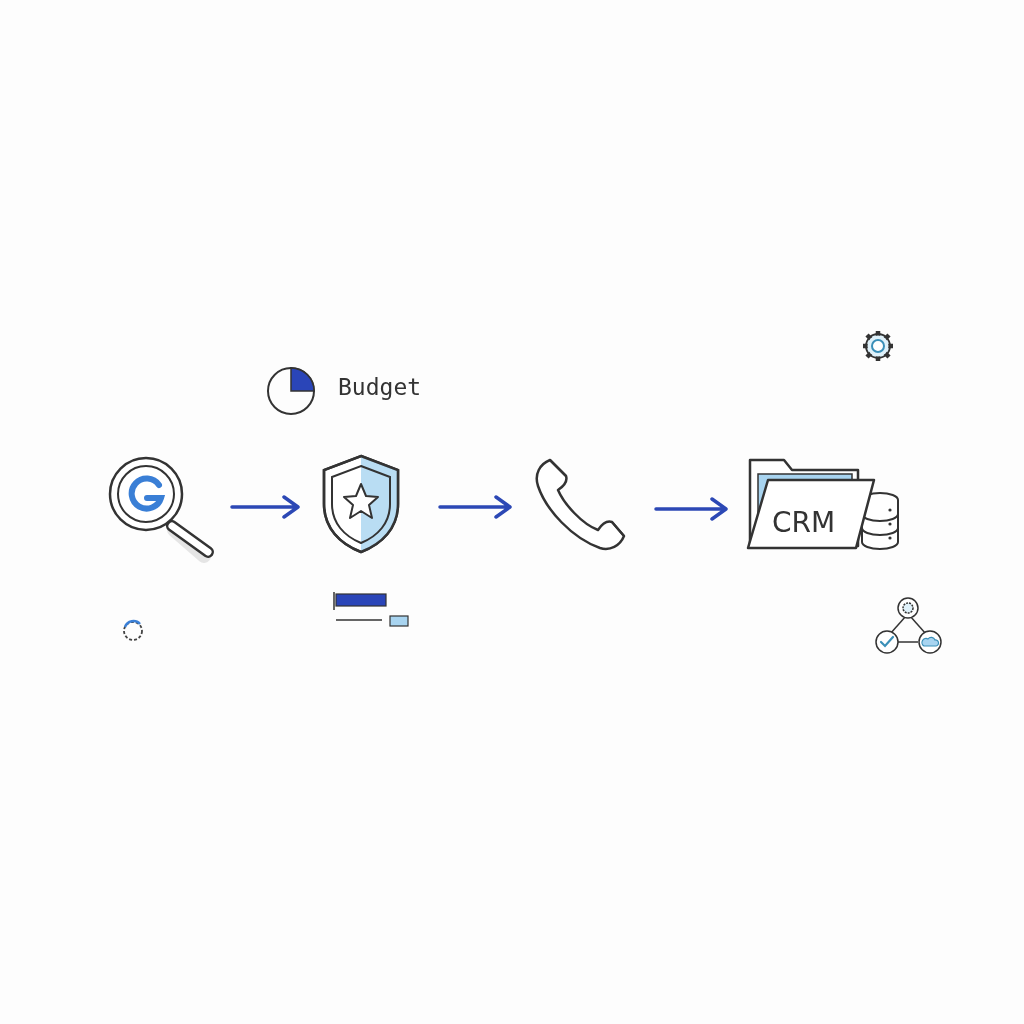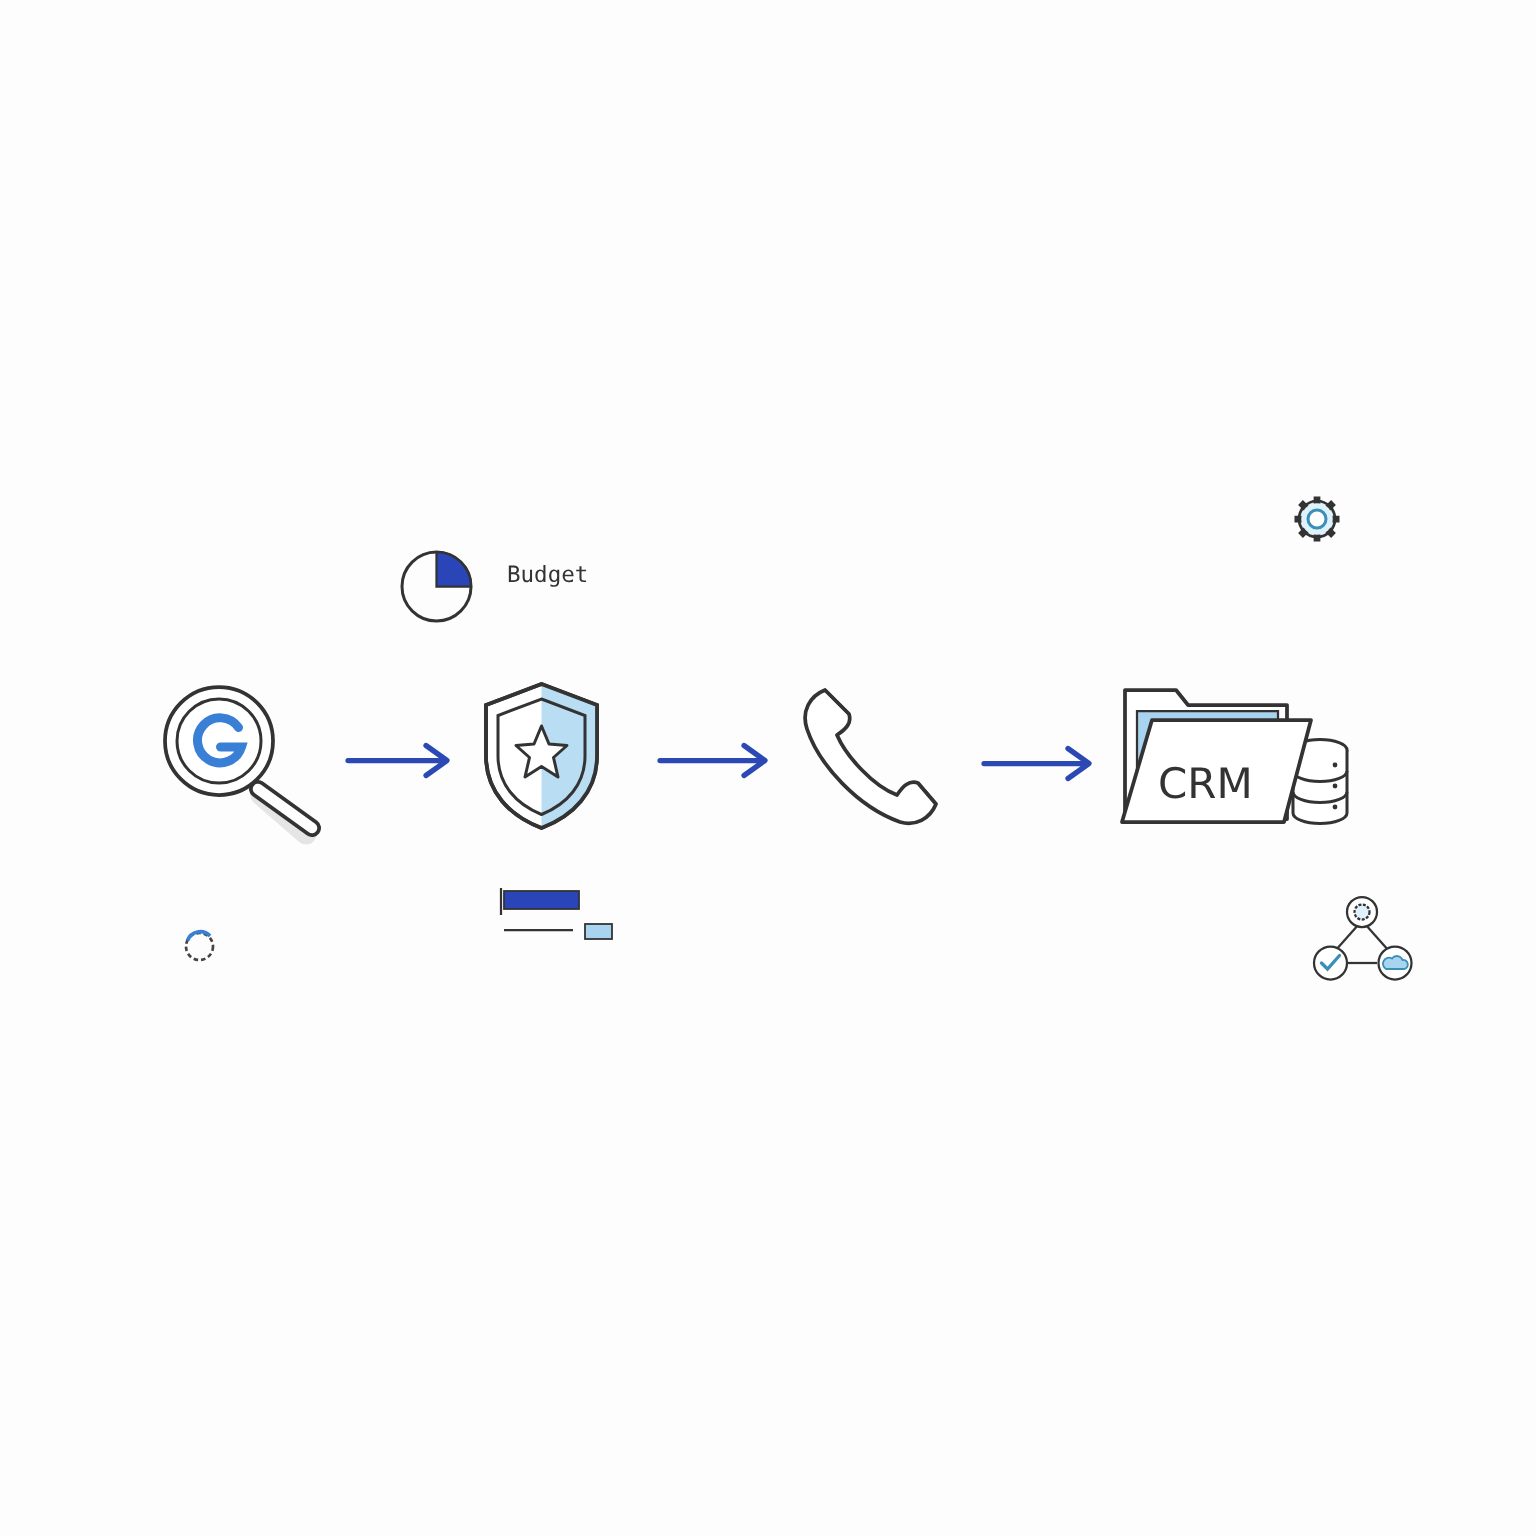--- a/index.html
+++ b/index.html
@@ -10,21 +10,21 @@
   .abs { position: absolute; }
   .label { font-family: "DejaVu Sans Mono", monospace; color: #333; }
 </style>
 </head>
 <body>
 
 <svg class="abs" style="left:264px;top:364px" width="56" height="56">
   <circle cx="27" cy="27" r="23" fill="none" stroke="#333" stroke-width="2"></circle>
   <path d="M27 27 L27 4 A23 23 0 0 1 50 27 Z" fill="#2a45b8" stroke="#333" stroke-width="1.5"></path>
 </svg>
-<div class="abs label" style="left:338px;top:374px;font-size:15px">Budget</div>
+<div class="abs label" style="left:338px;top:374px;font-size:23px">Budget</div>
 
 <svg class="abs" style="left:104px;top:452px" width="116" height="112">
   <path d="M70 78 L100 104" stroke="#bbb" stroke-width="14" stroke-linecap="round" opacity="0.35"></path>
   <path d="M68 74 L104 100" stroke="#333" stroke-width="12" stroke-linecap="round"></path>
   <path d="M68 74 L104 100" stroke="#fff" stroke-width="7" stroke-linecap="round"></path>
   <circle cx="42" cy="42" r="36" fill="#fff" stroke="#333" stroke-width="2.5"></circle>
   <circle cx="42" cy="42" r="28" fill="#fff" stroke="#333" stroke-width="2"></circle>
   <path d="M55 33 A15 15 0 1 0 57 46 L43 46" fill="none" stroke="#3a7fd6" stroke-width="6" stroke-linecap="round"></path>
 </svg>
 

